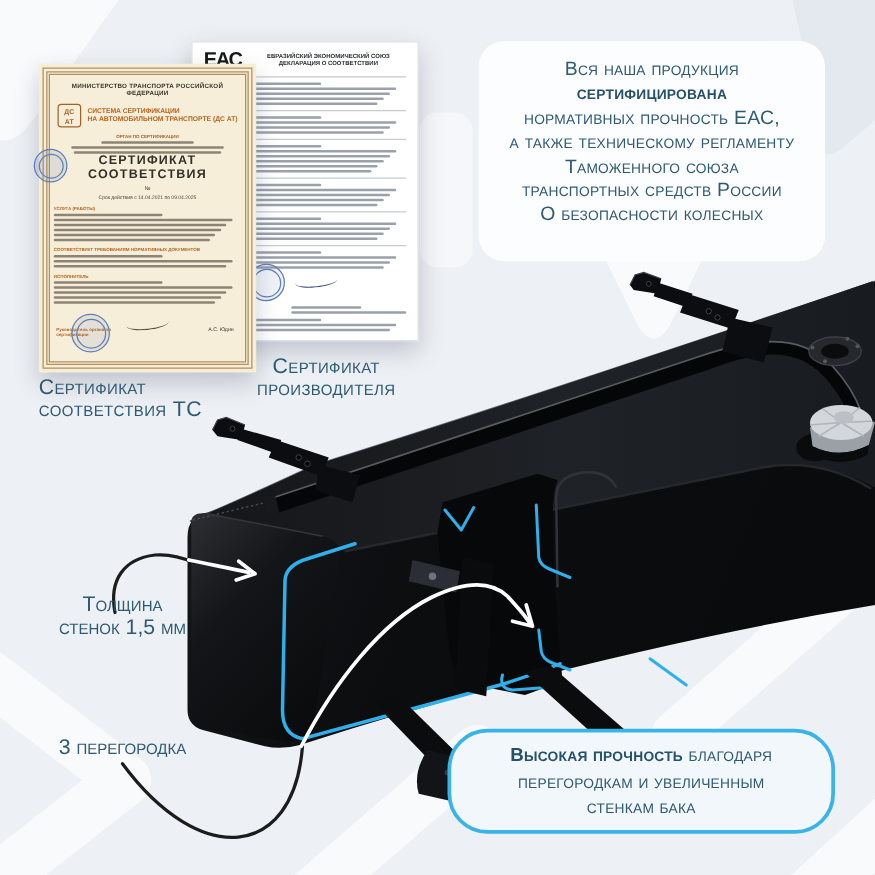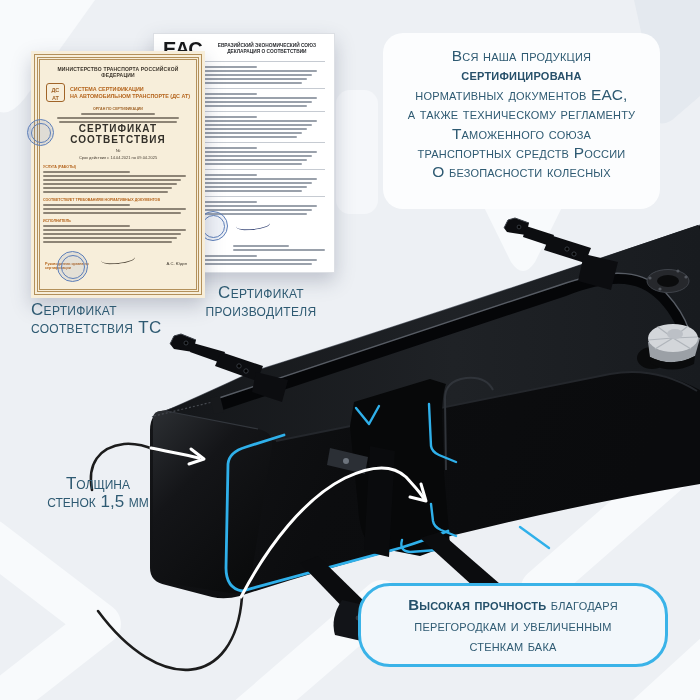--- a/index.html
+++ b/index.html
@@ -33,21 +33,21 @@
   .c1-sys{color:#b5651d;font-weight:bold;font-size:5.4px;line-height:7px;text-align:left;}
   .c1-org{margin-top:5px;font-size:3.6px;color:#a06428;font-weight:bold;}
   .c1-title{margin-top:0;font-size:10px;font-weight:bold;letter-spacing:1px;color:#33302a;}
   .c1-no{font-size:4.4px;margin-top:3px;}
   .c1-val{font-size:4px;margin-top:2px;margin-bottom:4px;}
   .c1-sec{margin-top:5px;font-size:3.6px;color:#b5651d;font-weight:bold;text-align:left;}
   .bar{height:2px;background:#8d8476;margin:2px auto 0;border-radius:1px;}
   .bars-left .bar{margin-left:0;}
   .cert2 .bar{background:#9aa1ab;}
   .c2-head{display:flex;gap:7px;align-items:flex-start;}
-  .c2-eac{font-size:20px;font-weight:bold;color:#17181a;letter-spacing:-1px;line-height:16px;}
+  .c2-eac{font-size:16px;font-weight:bold;color:#17181a;letter-spacing:-1px;line-height:16px;}
   .c2-h{flex:1;text-align:center;font-size:4.8px;font-weight:bold;color:#2b2d31;line-height:6.4px;margin-top:2px;}
   .divider{height:1px;background:#c6cbd2;margin:4px 0;}
   .stamp{border-radius:50%;border:1.5px solid #5d7fb9;position:absolute;}
   .stamp:before{content:"";position:absolute;inset:2.5px;border:1px solid #5d7fb9;border-radius:50%;}
   .sig{position:absolute;font-size:4.2px;color:#3c352b;}
   .squig{position:absolute;width:34px;height:10px;border-bottom:1.6px solid #42507e;border-radius:50%;transform:rotate(-6deg);}
 </style>
 </head>
 <body>
 
@@ -62,21 +62,21 @@
     <path d="M-10,540 L100,624 L-10,710" stroke="#f8fafc" stroke-width="42" fill="none" stroke-linecap="round" stroke-linejoin="round"></path>
     <path d="M250,714 L382,600" stroke="#f8fafc" stroke-width="40" fill="none" stroke-linecap="round"></path>
     <path d="M540,588 L700,448" stroke="#f8fafc" stroke-width="38" fill="none" stroke-linecap="round"></path>
     <path d="M648,716 L716,654" stroke="#f8fafc" stroke-width="44" fill="none" stroke-linecap="round"></path>
   </svg>
 
   <div class="abs info-card">
     <div class="txt sc">
       <div>Вся наша продукция</div>
       <div class="b">сертифицирована</div>
-      <div>нормативных документов ЕАС,</div>
+      <div>нормативных прочность ЕАС,</div>
       <div>а также техническому регламенту</div>
       <div>Таможенного союза</div>
       <div>транспортных средств России</div>
       <div>О безопасности колесных</div>
     </div>
   </div>
 
   <div class="abs cert cert2">
     <div class="c2-head">
       <div class="c2-eac">ЕАС</div>
@@ -316,20 +316,23 @@
       <path d="M98,611 C160,695 235,688 242,597" stroke="#1c1c1c" stroke-width="2.6"></path>
       <path d="M241,597 C268,545 305,498 345,478 C370,466 392,464 406,477 C415,487 421,493 424,499" stroke="#ffffff" stroke-width="3"></path>
       <path d="M421,484 L426,501 L410,497" stroke="#ffffff" stroke-width="3" stroke-linejoin="round"></path>
     </g>
   </svg>
 
   <div class="abs callout sc co-thick">
     <div>Толщина</div>
       <div>стенок 1,5 мм</div>
   </div>
+  <div class="abs callout sc co-baffle">
+    <div>3 перегородка</div>
+  </div>
 
   <div class="abs strength-box">
     <div class="txt sc">
       <div><span class="b">Высокая прочность</span><span> благодаря</span></div>
       <div>перегородкам и увеличенным</div>
       <div>стенкам бака</div>
     </div>
   </div>
 
 </div>

